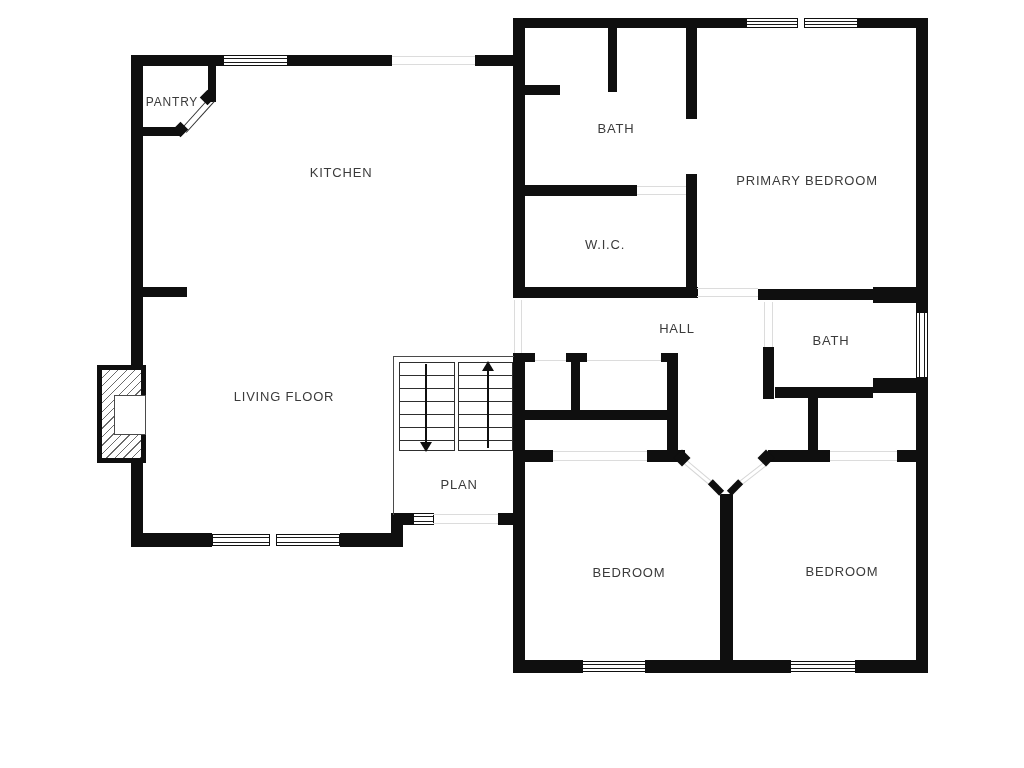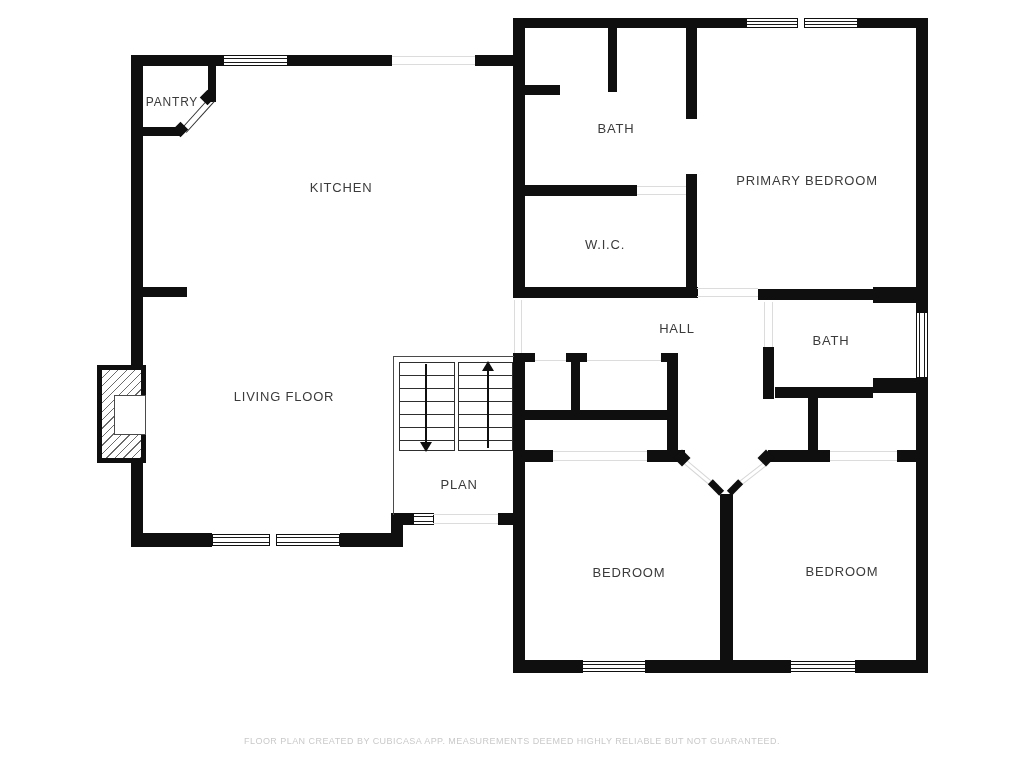--- a/index.html
+++ b/index.html
@@ -35,32 +35,31 @@
     position:absolute;left:0;top:736px;width:100%;text-align:center;
     font-size:9px;letter-spacing:.45px;color:#c9c9c9;
   }
 </style>
 </head>
 <body>
 
 <div id="plan">
 
   <div class="room-label" style="left:172px;top:102px;font-size:12px">PANTRY</div>
-  <div class="room-label" style="left:341px;top:187px">KITCHEN</div>
+  <div class="room-label" style="left:341px;top:172px">KITCHEN</div>
   <div class="room-label" style="left:616px;top:128px">BATH</div>
   <div class="room-label" style="left:605px;top:244px">W.I.C.</div>
   <div class="room-label" style="left:807px;top:180px">PRIMARY BEDROOM</div>
   <div class="room-label" style="left:677px;top:328px">HALL</div>
   <div class="room-label" style="left:831px;top:340px">BATH</div>
   <div class="room-label" style="left:284px;top:396px">LIVING FLOOR</div>
   <div class="room-label" style="left:459px;top:484px">PLAN</div>
   <div class="room-label" style="left:629px;top:572px">BEDROOM</div>
   <div class="room-label" style="left:842px;top:571px">BEDROOM</div>
 
-  <div class="footer-note">FLOOR PLAN CREATED BY CUBICASA APP. MEASUREMENTS DEEMED HIGHLY RELIABLE BUT NOT GUARANTEED.</div>
 <div class="wall" style="left: 131px; top: 55px; width: 92px; height: 11px;"></div>
     <div class="wall" style="left: 287px; top: 55px; width: 105px; height: 11px;"></div>
     <div class="wall" style="left: 475px; top: 55px; width: 39px; height: 11px;"></div>
     <div class="wall" style="left: 513px; top: 18px; width: 235px; height: 10px;"></div>
     <div class="wall" style="left: 858px; top: 18px; width: 70px; height: 10px;"></div>
     <div class="wall" style="left: 916px; top: 18px; width: 12px; height: 295px;"></div>
     <div class="wall" style="left: 916px; top: 378px; width: 12px; height: 295px;"></div>
     <div class="wall" style="left: 513px; top: 660px; width: 70px; height: 13px;"></div>
     <div class="wall" style="left: 645px; top: 660px; width: 146px; height: 13px;"></div>
     <div class="wall" style="left: 855px; top: 660px; width: 73px; height: 13px;"></div>

